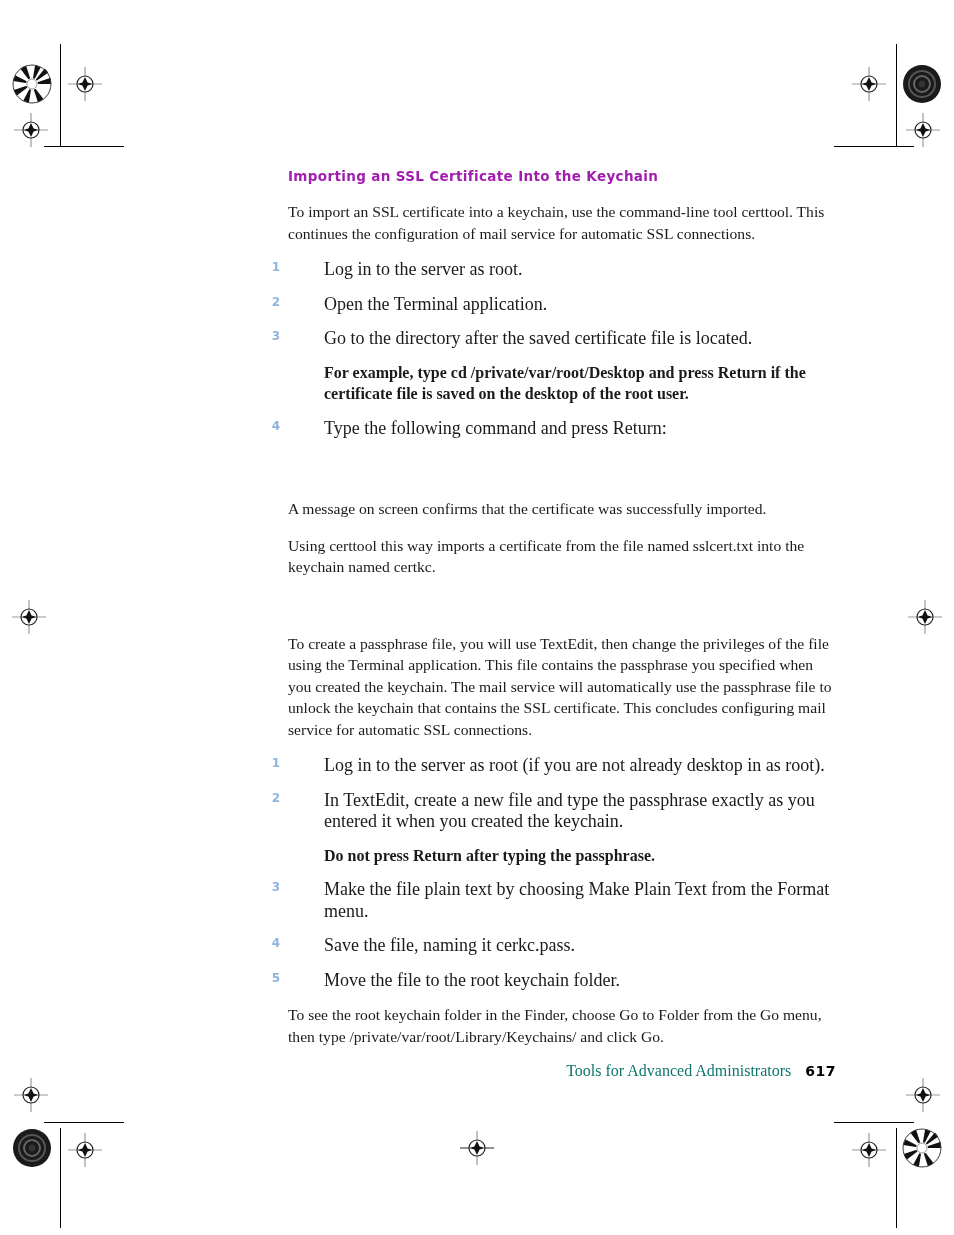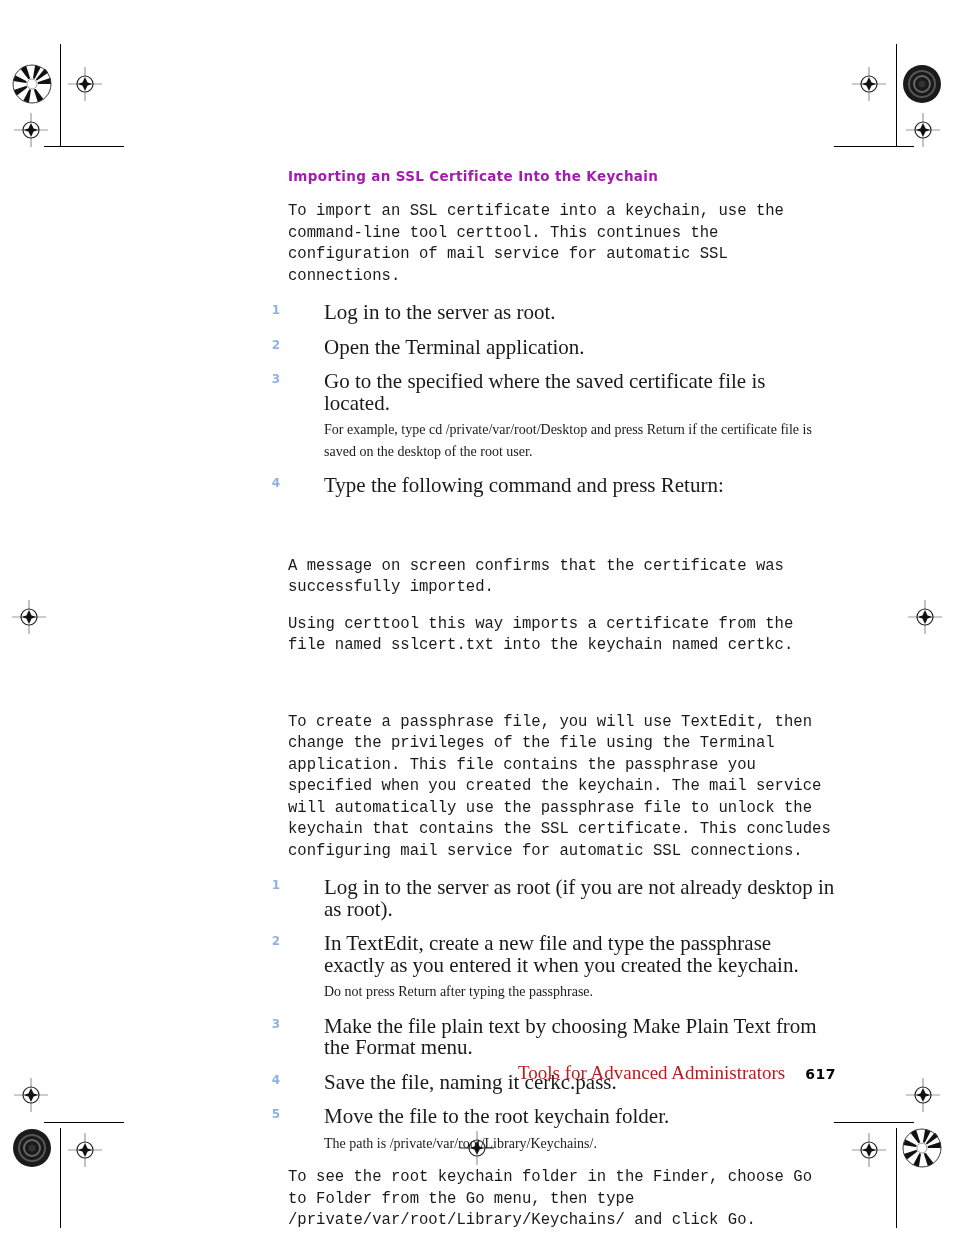--- a/index.html
+++ b/index.html
@@ -58,21 +58,20 @@
     letter-spacing: 0.35px;
     margin: 0 0 17px 0;
     line-height: 1.2;
   }
 
   p.body-para {
     font-size: 15.6px;
     line-height: 21.5px;
     margin: 0 0 15px 0;
     text-align: left;
-    font-family: Liberation Mono, monospace;
   }
 
   ol.steps {
     list-style: none;
     margin: 0;
     padding: 0;
   }
 
   li.step {
     position: relative;
@@ -87,56 +86,57 @@
     width: 22px;
     text-align: right;
     font-family: "DejaVu Sans", "Liberation Sans", sans-serif;
     font-size: 12px;
     font-weight: bold;
     color: #8fb3e0;
   }
 
   .step-text {
     display: block;
-    font-size: 21px;
+    font-size: 18px;
     line-height: 21.5px;
   }
 
   .step-sub {
     display: block;
-    font-size: 14px;
+    font-size: 16px;
     line-height: 21.5px;
-    margin-top: 5px;
+    margin-top: 12px;
+    font-weight: bold;
   }
 
   .code-gap {
     height: 46px;
   }
 
   .section-gap { height: 40px; }
 
   
   .footer {
     position: absolute;
     left: 288px;
     top: 1062px;
     width: 548px;
     text-align: right;
     white-space: nowrap;
   }
   .footer-title {
-    font-size: 19px;
-    color: #b91c1c;
+    font-size: 16px;
+    color: #0f766e;
   }
   .footer-page {
     font-family: "DejaVu Sans", "Liberation Sans", sans-serif;
     font-size: 14px;
     font-weight: bold;
     color: #000000;
-    margin-left: 16px;
+    margin-left: 10px;
     letter-spacing: 0.5px;
   }
 </style>
 </head>
 <body>
 
 <div class="trim-line trim-v" style="left:60px; top:44px; height:102px;"></div>
 <div class="trim-line trim-h" style="left:44px; top:146px; width:80px;"></div>
 <div class="trim-line trim-v" style="left:896px; top:44px; height:102px;"></div>
 <div class="trim-line trim-h" style="left:834px; top:146px; width:80px;"></div>
@@ -314,21 +314,21 @@
       <li class="step">
         <span class="step-num">1</span>
         <span class="step-text">Log in to the server as root.</span>
       </li>
       <li class="step">
         <span class="step-num">2</span>
         <span class="step-text">Open the Terminal application.</span>
       </li>
       <li class="step">
         <span class="step-num">3</span>
-        <span class="step-text">Go to the specified where the saved certificate file is located.</span>
+        <span class="step-text">Go to the directory after the saved certificate file is located.</span>
         <span class="step-sub">For example, type cd /private/var/root/Desktop and press Return if the certificate file is saved on the desktop of the root user.</span>
       </li>
       <li class="step">
         <span class="step-num">4</span>
         <span class="step-text">Type the following command and press Return:</span>
       </li>
     </ol>
 
     <div class="code-gap"></div>
 
@@ -355,21 +355,20 @@
         <span class="step-num">3</span>
         <span class="step-text">Make the file plain text by choosing Make Plain Text from the Format menu.</span>
       </li>
       <li class="step">
         <span class="step-num">4</span>
         <span class="step-text">Save the file, naming it cerkc.pass.</span>
       </li>
       <li class="step">
         <span class="step-num">5</span>
         <span class="step-text">Move the file to the root keychain folder.</span>
-        <span class="step-sub">The path is /private/var/root/Library/Keychains/.</span>
       </li>
     </ol>
 
     <p class="body-para" style="">To see the root keychain folder in the Finder, choose Go to Folder from the Go menu, then type /private/var/root/Library/Keychains/ and click Go.</p>
   </div>
 
 </div>
 
 <div class="footer">
   <span class="footer-title">Tools for Advanced Administrators</span>

